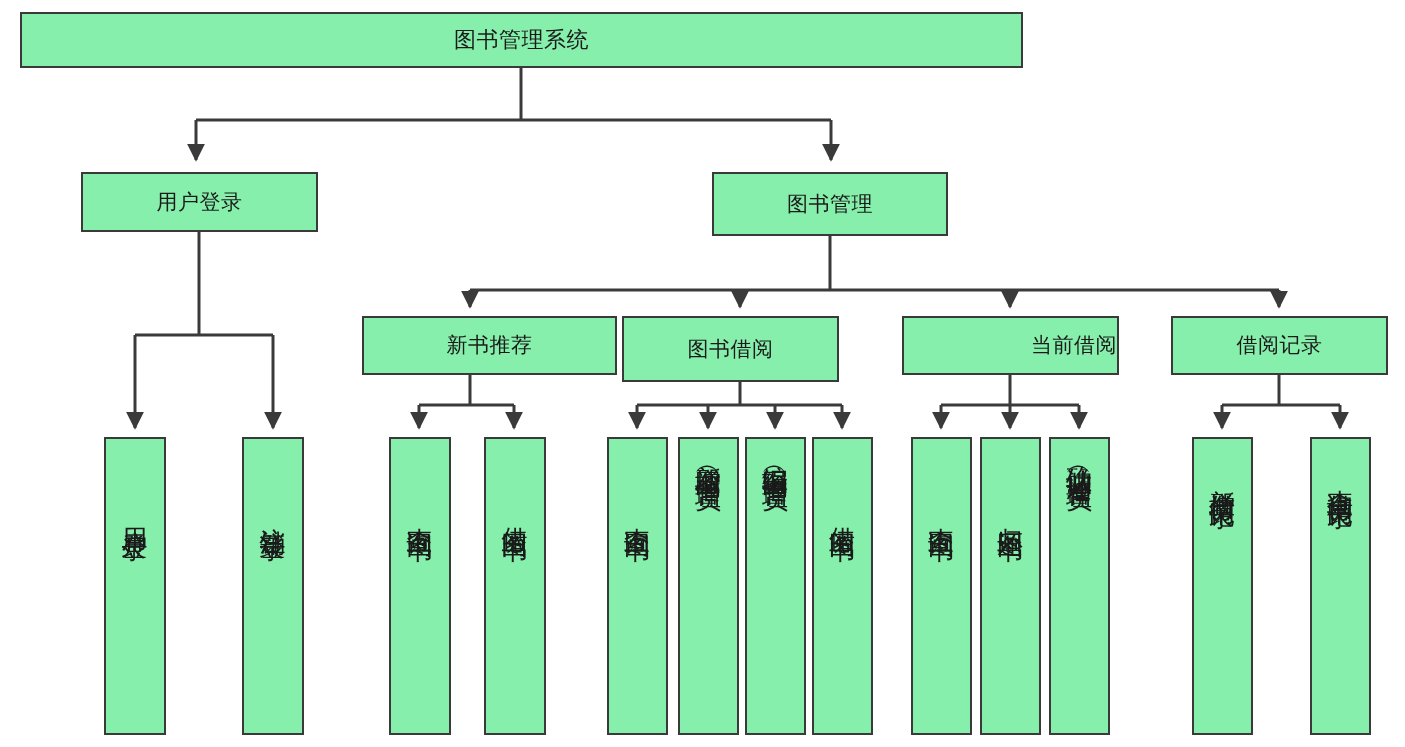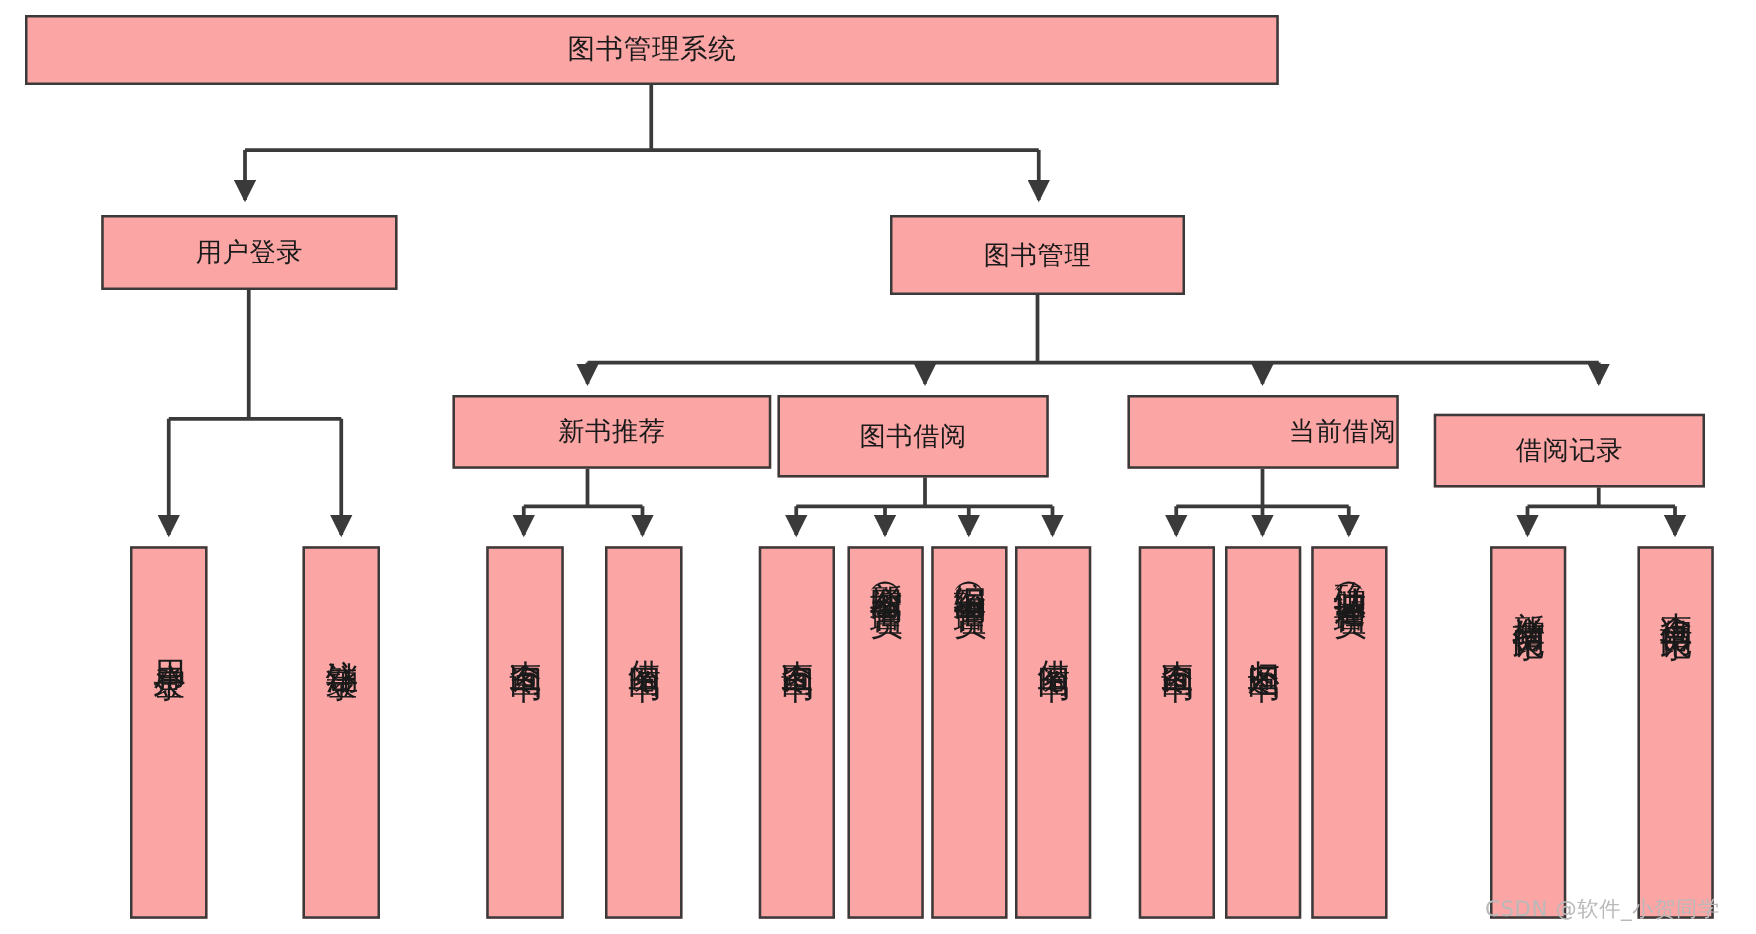--- a/index.html
+++ b/index.html
@@ -22,21 +22,21 @@
     position: absolute;
     left: 0;
     top: 0;
     width: 1405px;
     height: 747px;
     pointer-events: none;
   }
   .node {
     position: absolute;
     box-sizing: border-box;
-    background: #fca5a5;
+    background: #86efac;
     border: 2px solid #3a3a3a;
     display: flex;
     align-items: center;
     justify-content: center;
     color: #1a1a1a;
   }
   .node .label {
     display: block;
     text-align: center;
     line-height: 1.05;
@@ -141,21 +141,21 @@
 
   <div class="node horiz" style="left:362px; top:316px; width:255px; height:59px;">
     <span class="label">新书推荐</span>
   </div>
   <div class="node horiz" style="left:622px; top:316px; width:217px; height:66px;align-items:center;">
     <span class="label">图书借阅</span>
   </div>
   <div class="node horiz" style="left:902px; top:316px; width:217px; height:59px;justify-content:flex-end;">
     <span class="label">当前借阅</span>
   </div>
-  <div class="node horiz" style="left:1147px; top:316px; width:217px; height:59px;margin-top:15px;">
+  <div class="node horiz" style="left:1171px; top:316px; width:217px; height:59px;">
     <span class="label">借阅记录</span>
   </div>
 
   <div class="node vert" style="left:104px; top:437px; width:62px; height:298px; padding-top:68px;">
     <span class="label">用户登录</span>
   </div>
   <div class="node vert" style="left:242px; top:437px; width:62px; height:298px; padding-top:68px;">
     <span class="label">注销登录</span>
   </div>
 
@@ -189,15 +189,14 @@
     <span class="label">确认归还（管理员）</span>
   </div>
 
   <div class="node vert" style="left:1192px; top:437px; width:61px; height:298px; padding-top:30px;">
     <span class="label">新增借阅记录</span>
   </div>
   <div class="node vert" style="left:1310px; top:437px; width:61px; height:298px; padding-top:30px;">
     <span class="label">查询借阅记录</span>
   </div>
 
-  <div class="watermark" style="left:1188px; top:716px;">CSDN @软件_小贺同学</div>
 
 </div>
 
 </body></html>

